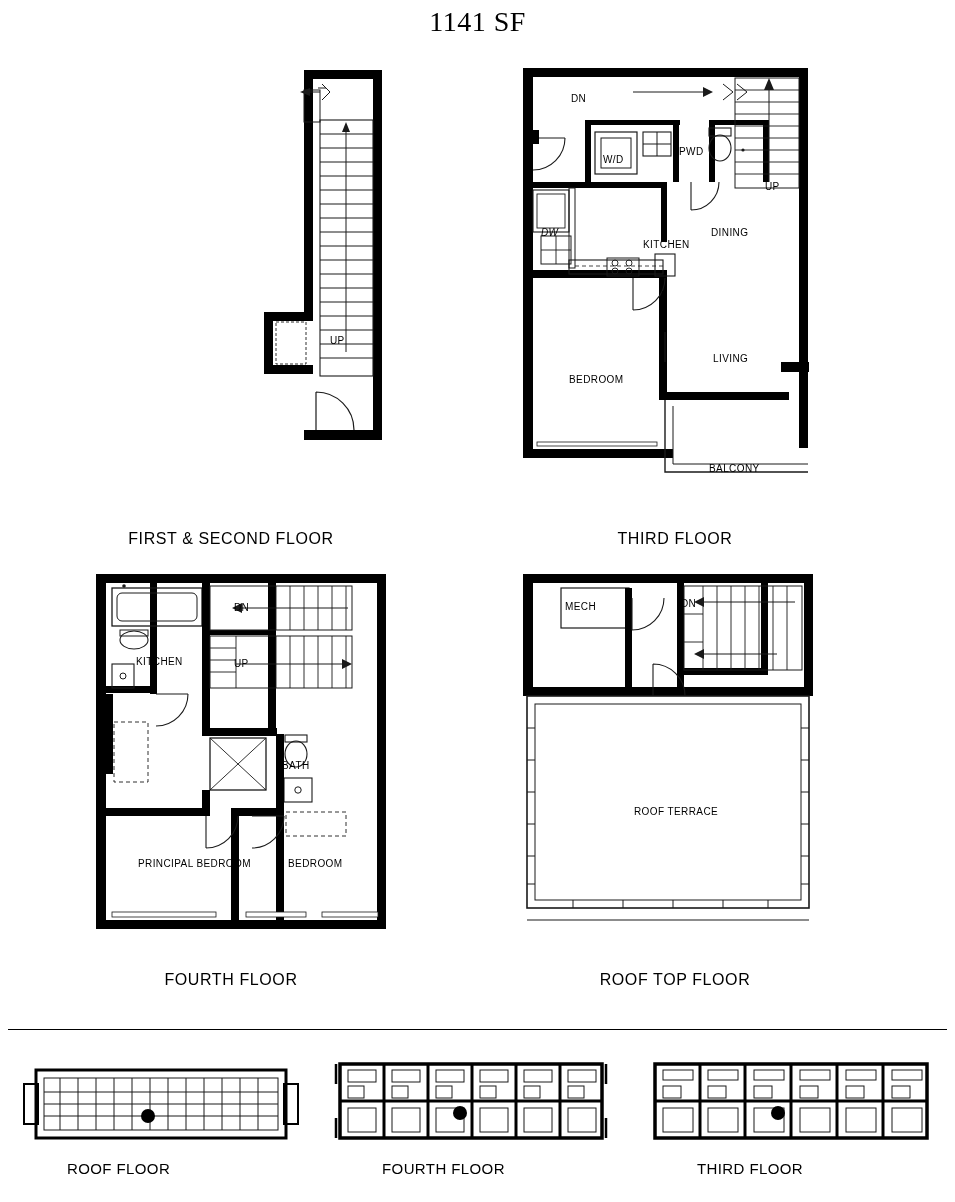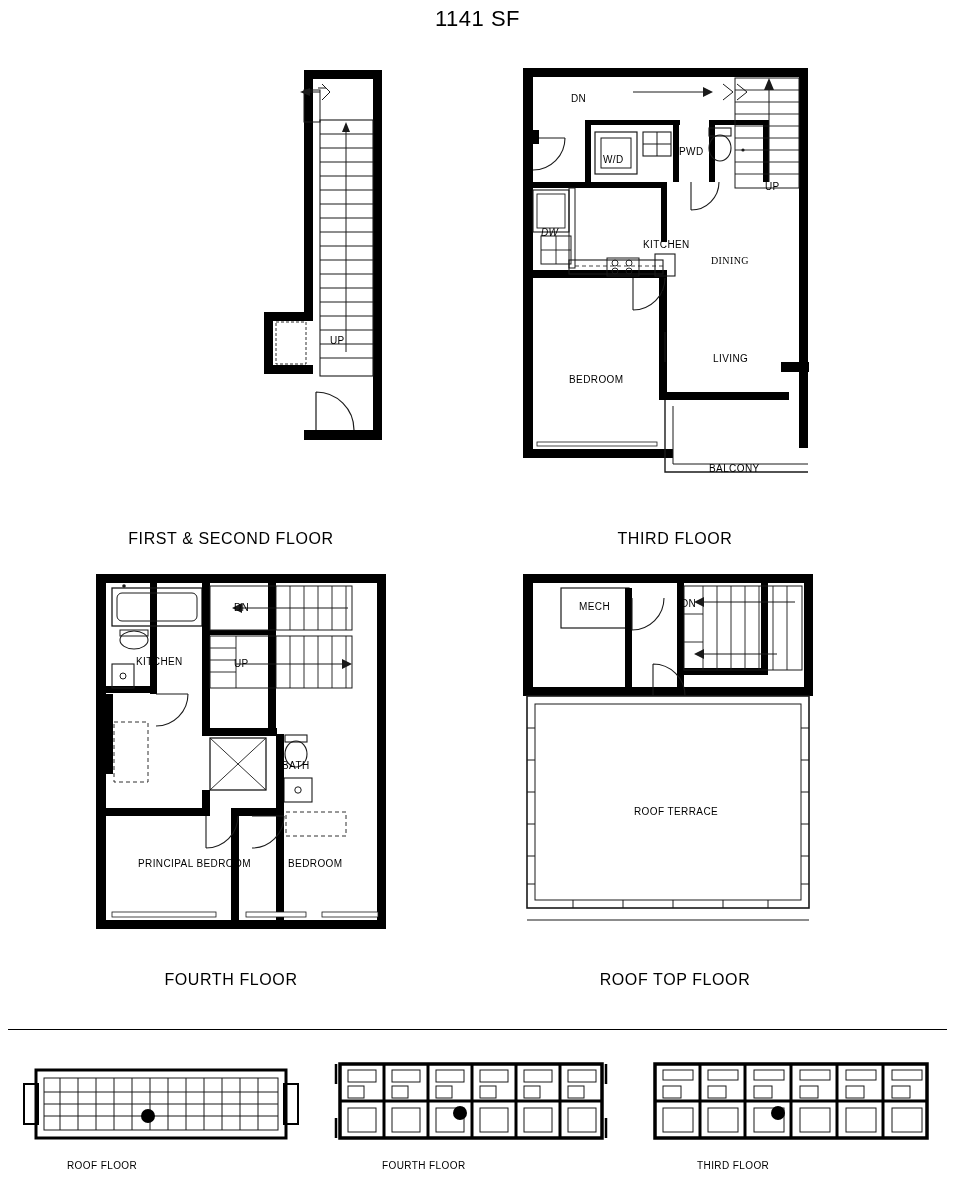--- a/index.html
+++ b/index.html
@@ -14,36 +14,37 @@
     font-family: "Liberation Sans", sans-serif;
     color: #000;
     overflow: hidden;
   }
   .page-title {
     position: absolute;
     top: 6px;
     left: 0;
     width: 955px;
     text-align: center;
-    font-size: 22px;
+    font-size: 28px;
     letter-spacing: 0.5px;
+    font-family: Liberation Serif, serif;
   }
   .plan {
     position: absolute;
   }
   .plan-caption {
     position: absolute;
     width: 100%;
     text-align: center;
     font-size: 16px;
     letter-spacing: 0.6px;
   }
   .key-caption {
     position: absolute;
-    font-size: 10px;
+    font-size: 15px;
     letter-spacing: 0.4px;
     padding-left: 45px;
   }
   .rlabel {
     position: absolute;
     font-size: 10px;
     letter-spacing: 0.4px;
     white-space: nowrap;
   }
   .divider {
@@ -197,21 +198,21 @@
     <path d="M 120 216 L 120 248 M 120 248 A 32 32 0 0 0 152 216" fill="none" stroke="#1a1a1a" stroke-width="1.1"></path>
 
     <path d="M 152 300 L 152 270" fill="none" stroke="#1a1a1a" stroke-width="1.1"></path>
   </svg>
   <div class="rlabel" style="left:58px; top:31px;">DN</div>
   <div class="rlabel" style="left:252px; top:119px;">UP</div>
   <div class="rlabel" style="left:90px; top:92px;">W/D</div>
   <div class="rlabel" style="left:166px; top:84px;">PWD</div>
   <div class="rlabel" style="left:28px; top:165px;font-style:italic;">DW</div>
   <div class="rlabel" style="left:84px; top:177px;padding-left:46px;">KITCHEN</div>
-  <div class="rlabel" style="left:198px; top:193px;font-family:Liberation Serif, serif;">DINING</div>
+  <div class="rlabel" style="left:198px; top:165px;">DINING</div>
   <div class="rlabel" style="left:148px; top:228px;">F</div>
   <div class="rlabel" style="left:200px; top:291px;">LIVING</div>
   <div class="rlabel" style="left:56px; top:312px;">BEDROOM</div>
   <div class="rlabel" style="left:196px; top:401px;text-align:center;">BALCONY</div>
 </div>
 <div class="plan-caption" style="left:540px; top:530px; width:270px;">THIRD FLOOR</div>
 
 <div class="plan" style="left:86px; top:568px; width:310px; height:375px;">
   <svg width="310" height="375" viewBox="0 0 310 375">
 
@@ -357,21 +358,21 @@
       <line x1="288" y1="288" x2="296" y2="288"></line>
       <line x1="288" y1="316" x2="296" y2="316"></line>
       <line x1="60" y1="332" x2="60" y2="340"></line>
       <line x1="110" y1="332" x2="110" y2="340"></line>
       <line x1="160" y1="332" x2="160" y2="340"></line>
       <line x1="210" y1="332" x2="210" y2="340"></line>
       <line x1="255" y1="332" x2="255" y2="340"></line>
     </g>
     <line x1="14" y1="352" x2="296" y2="352" stroke="#1a1a1a" stroke-width="1.2"></line>
   </svg>
-  <div class="rlabel" style="left:66px; top:33px;">MECH</div>
+  <div class="rlabel" style="left:52px; top:33px;">MECH</div>
   <div class="rlabel" style="left:168px; top:30px;">DN</div>
   <div class="rlabel" style="left:121px; top:238px;">ROOF TERRACE</div>
 </div>
 <div class="plan-caption" style="left:540px; top:971px; width:270px;">ROOF TOP FLOOR</div>
 
 <div class="divider" style="top:1029px;"></div>
 
 <div class="plan" style="left:20px; top:1060px; width:280px; height:92px;">
   <svg width="280" height="92" viewBox="0 0 280 92">
     <rect x="16" y="10" width="250" height="68" fill="none" stroke="#000" stroke-width="3"></rect>

